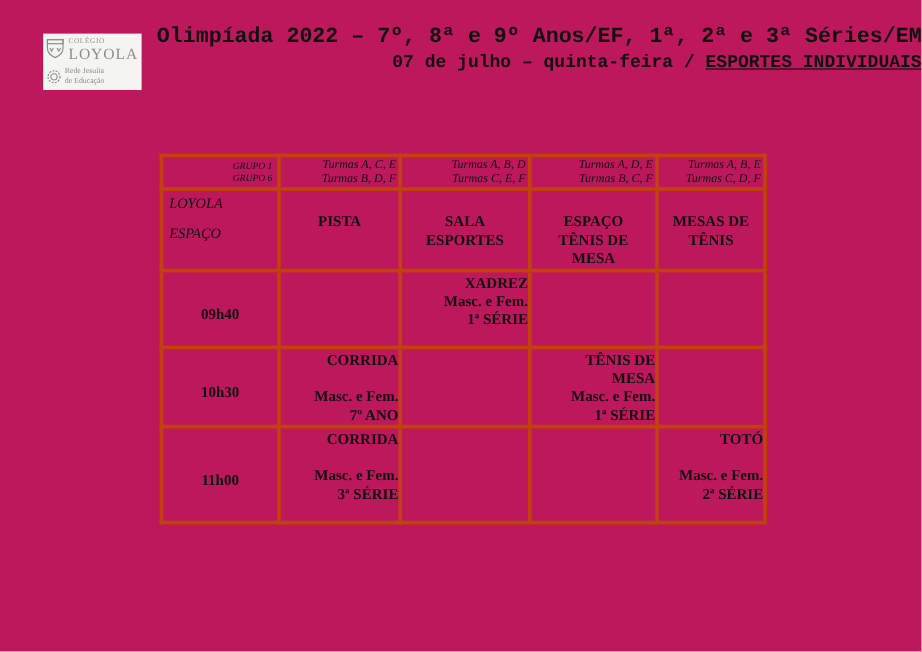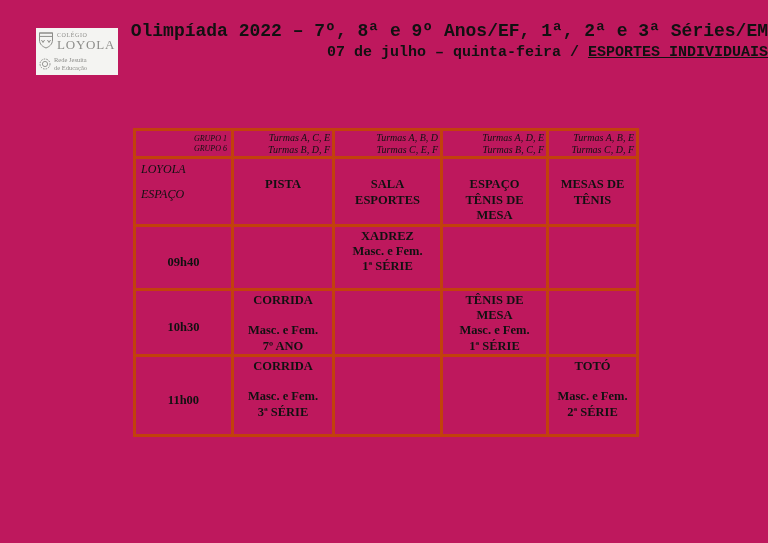--- a/index.html
+++ b/index.html
@@ -123,21 +123,21 @@
     padding-top: 18px;
   }
   td.time {
     text-align: center;
     vertical-align: middle;
     font-weight: bold;
     font-size: 12.5px;
     padding-top: 10px;
   }
   td.event {
-    text-align: center;
+    text-align: right;
     vertical-align: top;
     font-weight: bold;
     font-size: 12.5px;
     line-height: 1.22;
     white-space: pre-line;
     padding-top: 2px;
   }
 </style>
 </head>
 <body>

